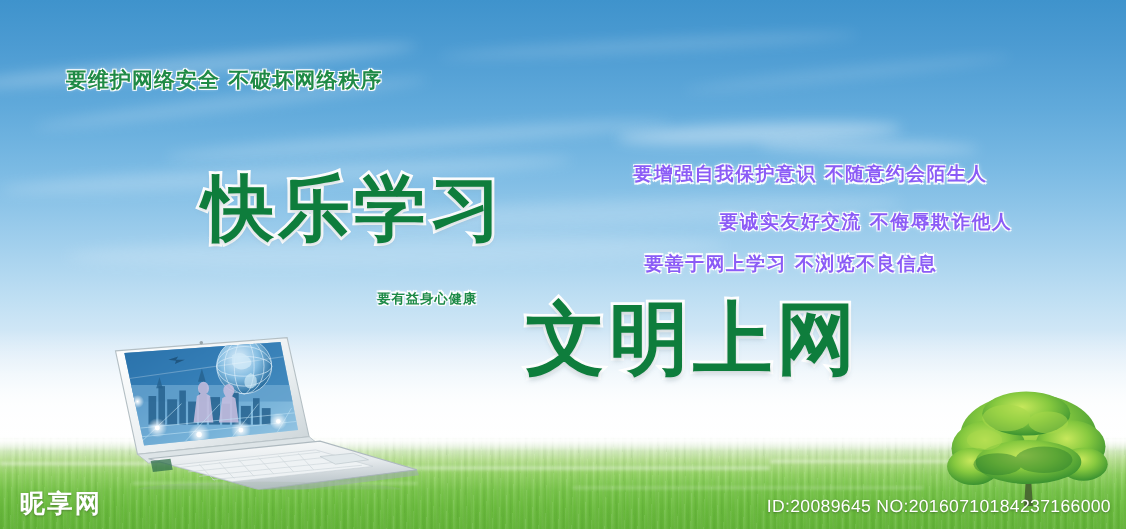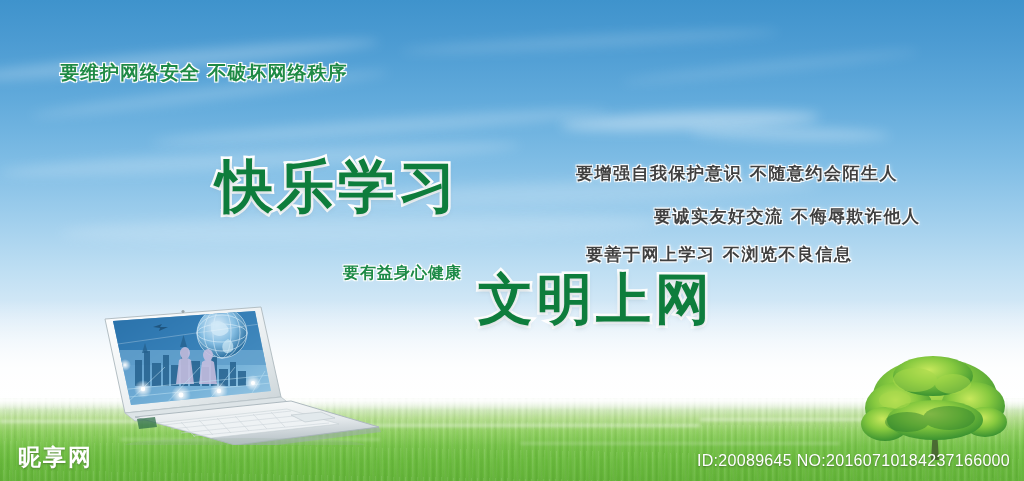--- a/index.html
+++ b/index.html
@@ -125,57 +125,56 @@
     position: absolute;
     font-weight: bold;
     color: #0e7d3c;
     letter-spacing: 4px;
     white-space: nowrap;
     -webkit-text-stroke: 5px #ffffff;
     paint-order: stroke fill;
     text-shadow: 0 2px 5px rgba(140,160,170,.45);
   }
   .headline-1 {
-    left: 216px; top: 158px;
-    font-size: 57px;
+    left: 184px; top: 158px;
+    font-size: 65px;
     line-height: 1;
   }
   .headline-2 {
     left: 478px; top: 272px;
-    font-size: 55px;
+    font-size: 72px;
     line-height: 1;
     text-align: center;
   }
 
   .sub-slogan {
     position: absolute;
     font-size: 17px;
     font-weight: bold;
     color: #1d8a47;
     letter-spacing: 1px;
     white-space: nowrap;
     text-shadow:
       -1px -1px 0 rgba(255,255,255,.95),  1px -1px 0 rgba(255,255,255,.95),
       -1px  1px 0 rgba(255,255,255,.95),  1px  1px 0 rgba(255,255,255,.95),
       0 0 4px rgba(255,255,255,.9);
   }
-  .ss-health { left: 343px; top: 263px; font-size: 16px; }
+  .ss-health { left: 343px; top: 263px; font-size: 12px; }
 
   .rule-line {
     position: absolute;
     font-size: 17px;
     font-weight: bold;
-    color: #404040;
+    color: #8b5cf6;
     letter-spacing: 1.5px;
     white-space: nowrap;
     text-shadow:
       -1px -1px 0 rgba(255,255,255,.9),  1px -1px 0 rgba(255,255,255,.9),
       -1px  1px 0 rgba(255,255,255,.9),  1px  1px 0 rgba(255,255,255,.9),
       0 0 5px rgba(255,255,255,.85);
-    margin-top: 15px;
   }
   .rl1 { left: 576px; top: 147px; }
   .rl2 { left: 654px; top: 190px; }
   .rl3 { left: 586px; top: 228px; }
 
   
   .laptop {
     position: absolute;
     left: 95px; top: 305px;
     width: 290px; height: 140px;

